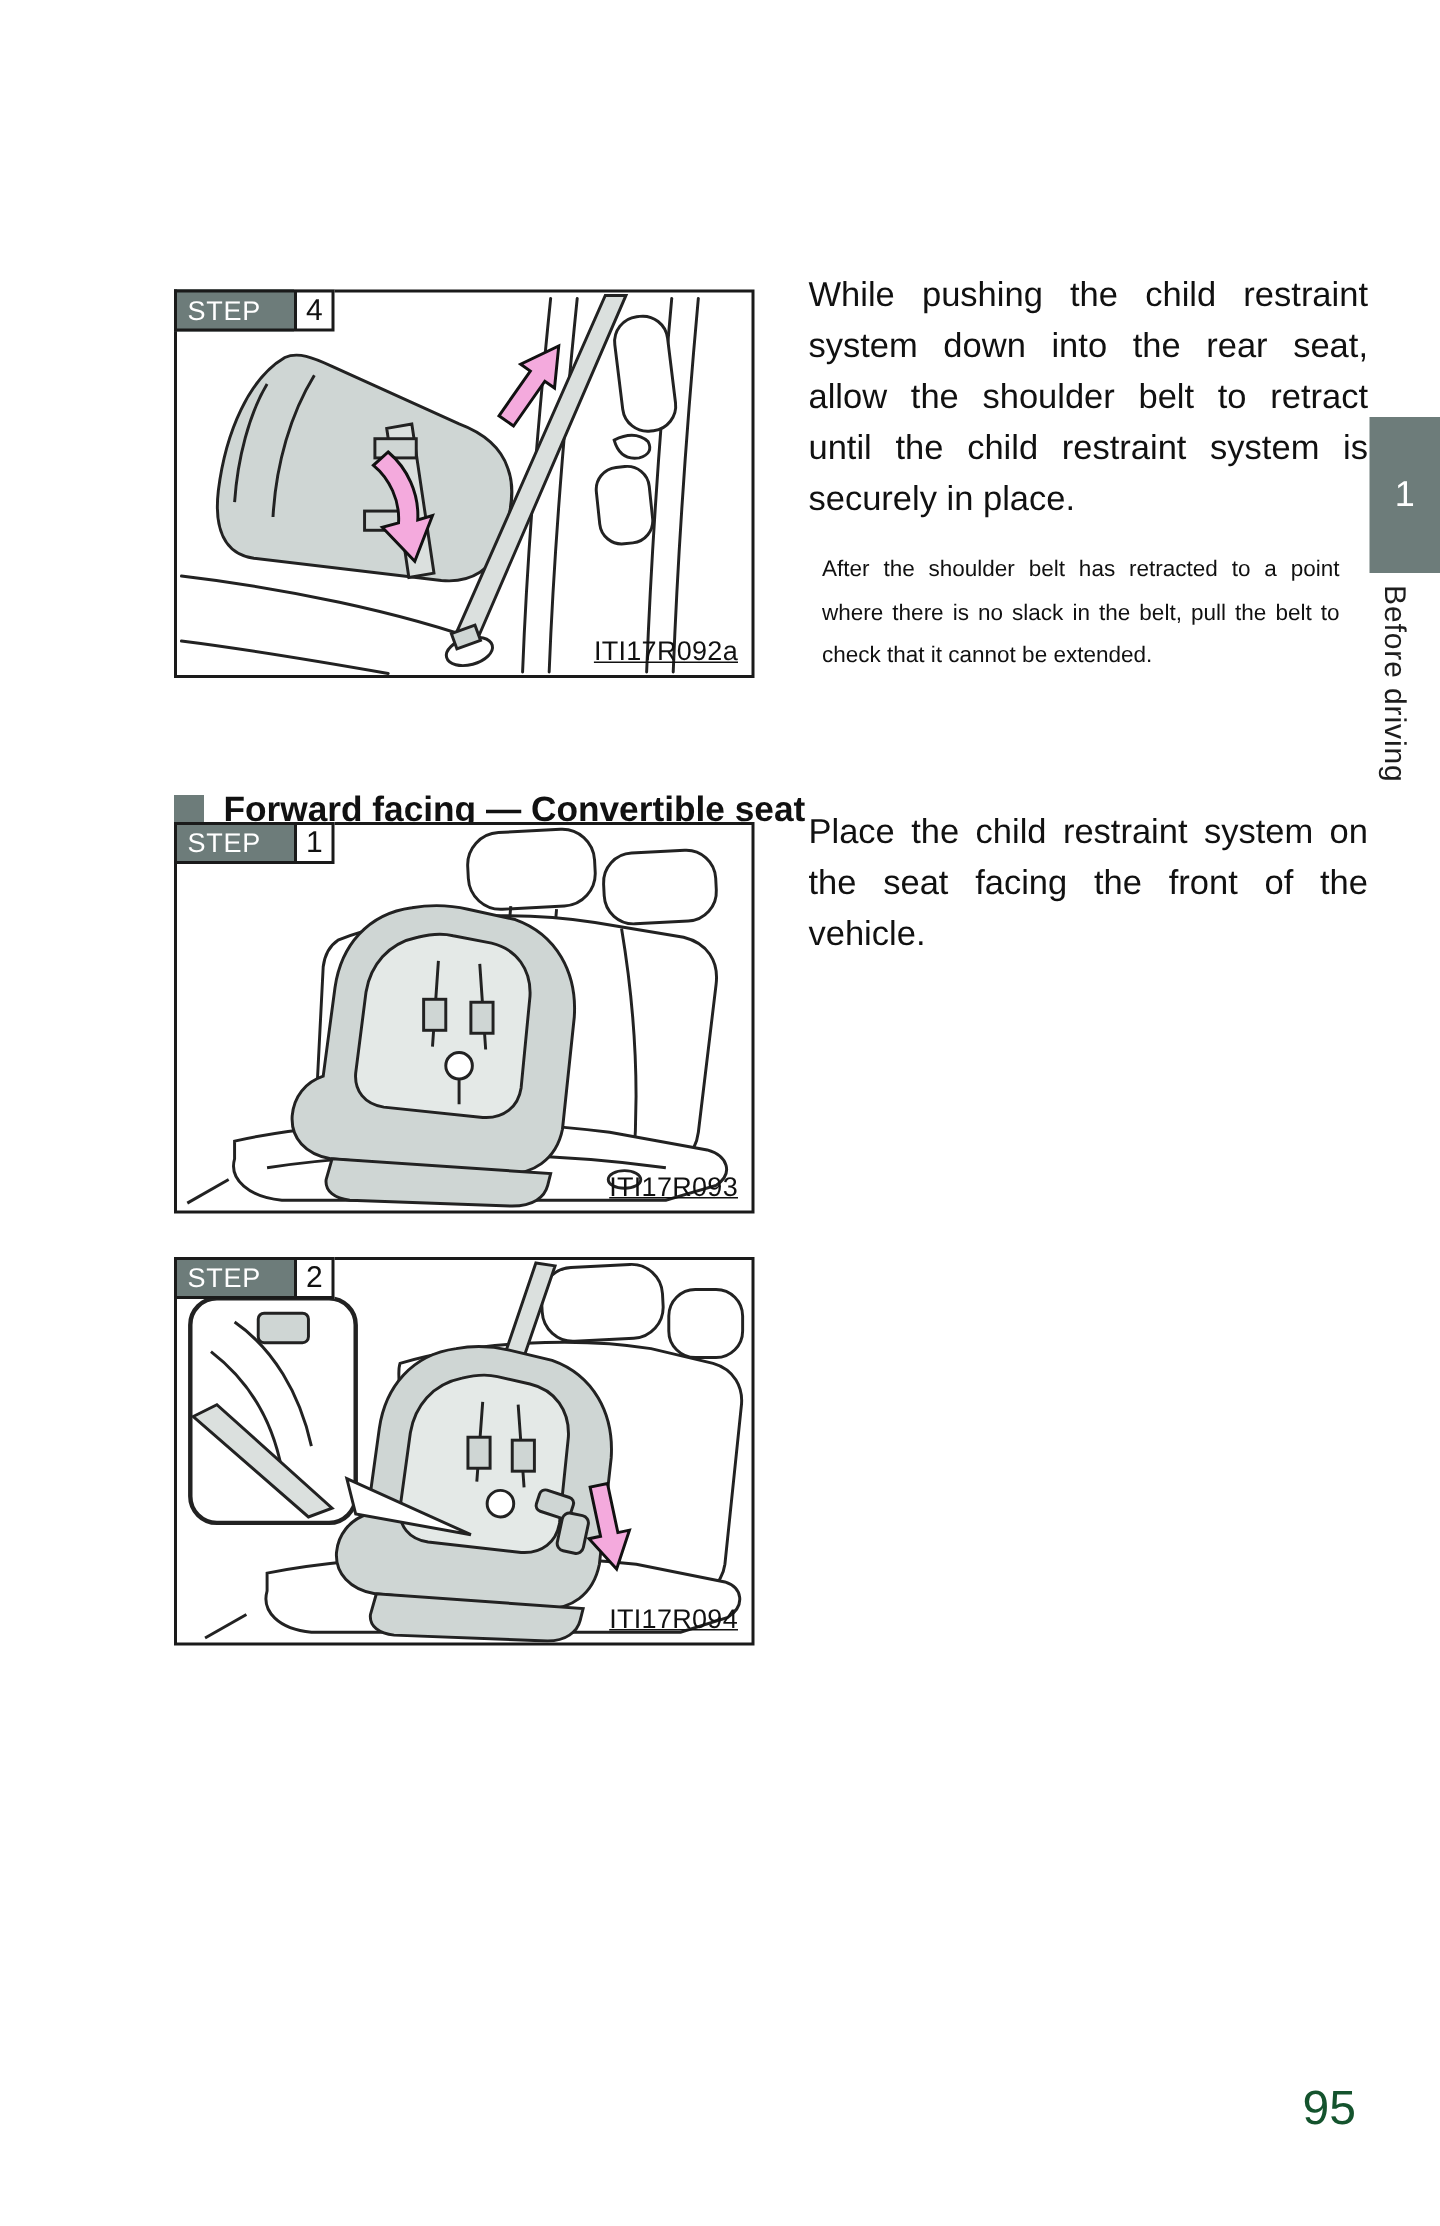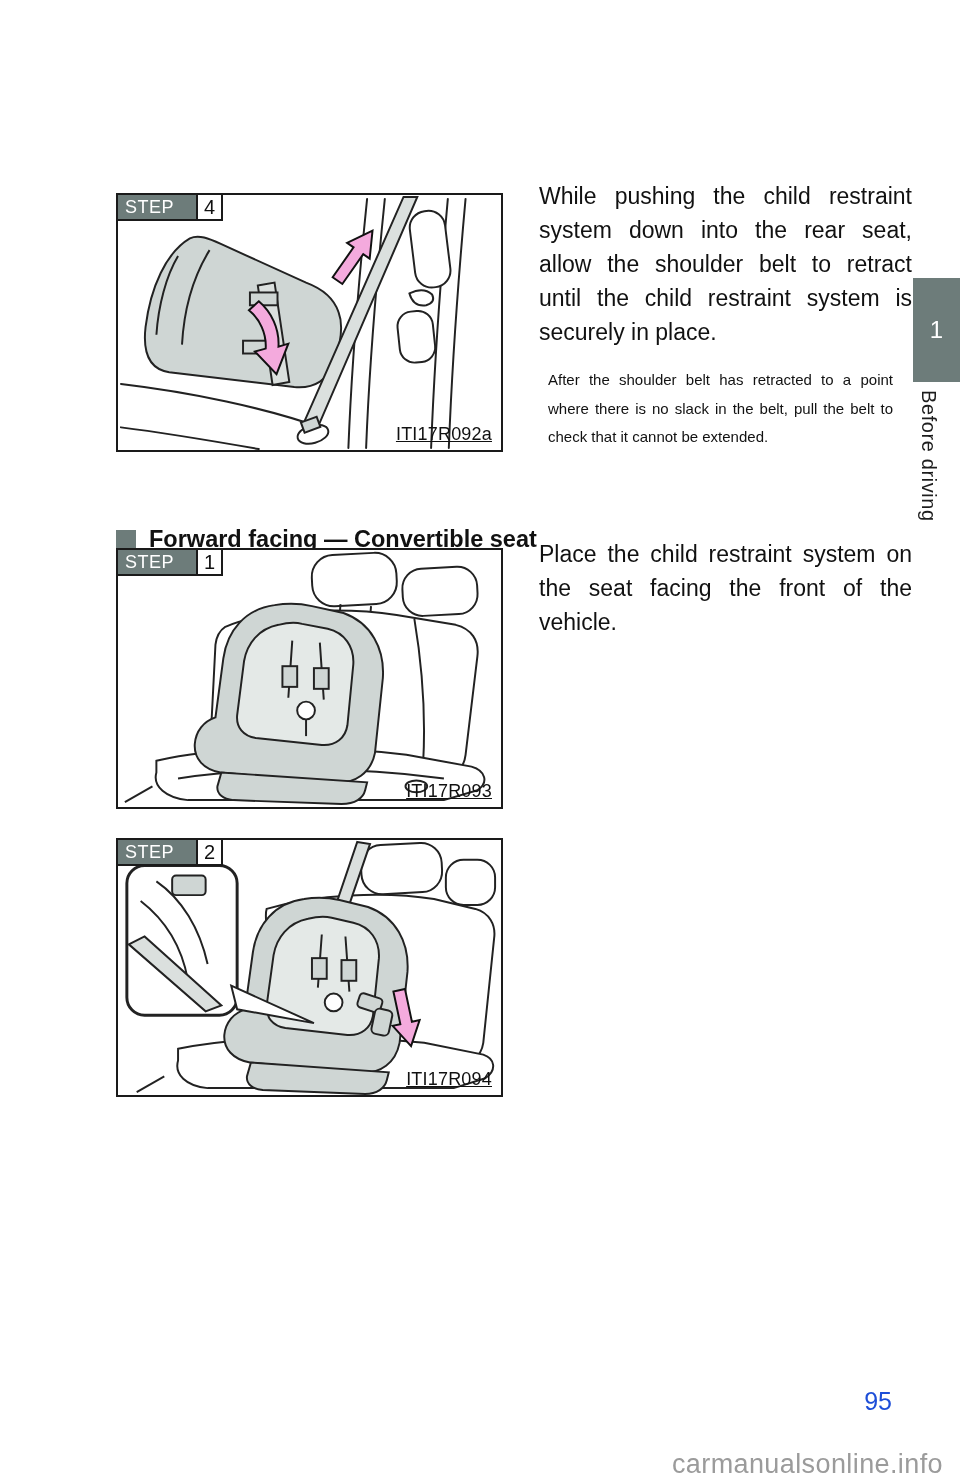--- a/index.html
+++ b/index.html
@@ -63,21 +63,21 @@
     font-size:15px; line-height:28.5px; text-align:justify; color:#111;
   }
   .section-heading {
     position:absolute; left:116px; top:494px; display:flex;
     align-items:center; font-size:23.5px; font-weight:bold; color:#111;
     white-space:nowrap;
     margin-top:32px;
   }
   .bullet-square { width:20px; height:20px; background:#6d7c7a; margin-right:13px; flex:none; }
   
-  .page-number { position:absolute; right:68px; top:1387px; font-size:25px; color:#1d4ed8; }
+  .page-number { position:absolute; right:56px; top:1387px; font-size:32px; color:#14532d; }
   .watermark {
     position:absolute; right:17px; top:1449px; font-size:27px;
     color:#9b9b9b; letter-spacing:0.4px;
   }
 </style>
 </head>
 <body>
 
 <div class="page">
 
@@ -214,15 +214,14 @@
     </svg>
     <div class="step-badge">
       <div class="step-name">STEP</div>
       <div class="step-num">2</div>
     </div>
     <div class="figure-id">ITI17R094</div>
   </div>
 
 
   <div class="page-number">95</div>
-  <div class="watermark">carmanualsonline.info</div>
 
 </div>
 
 </body></html>

